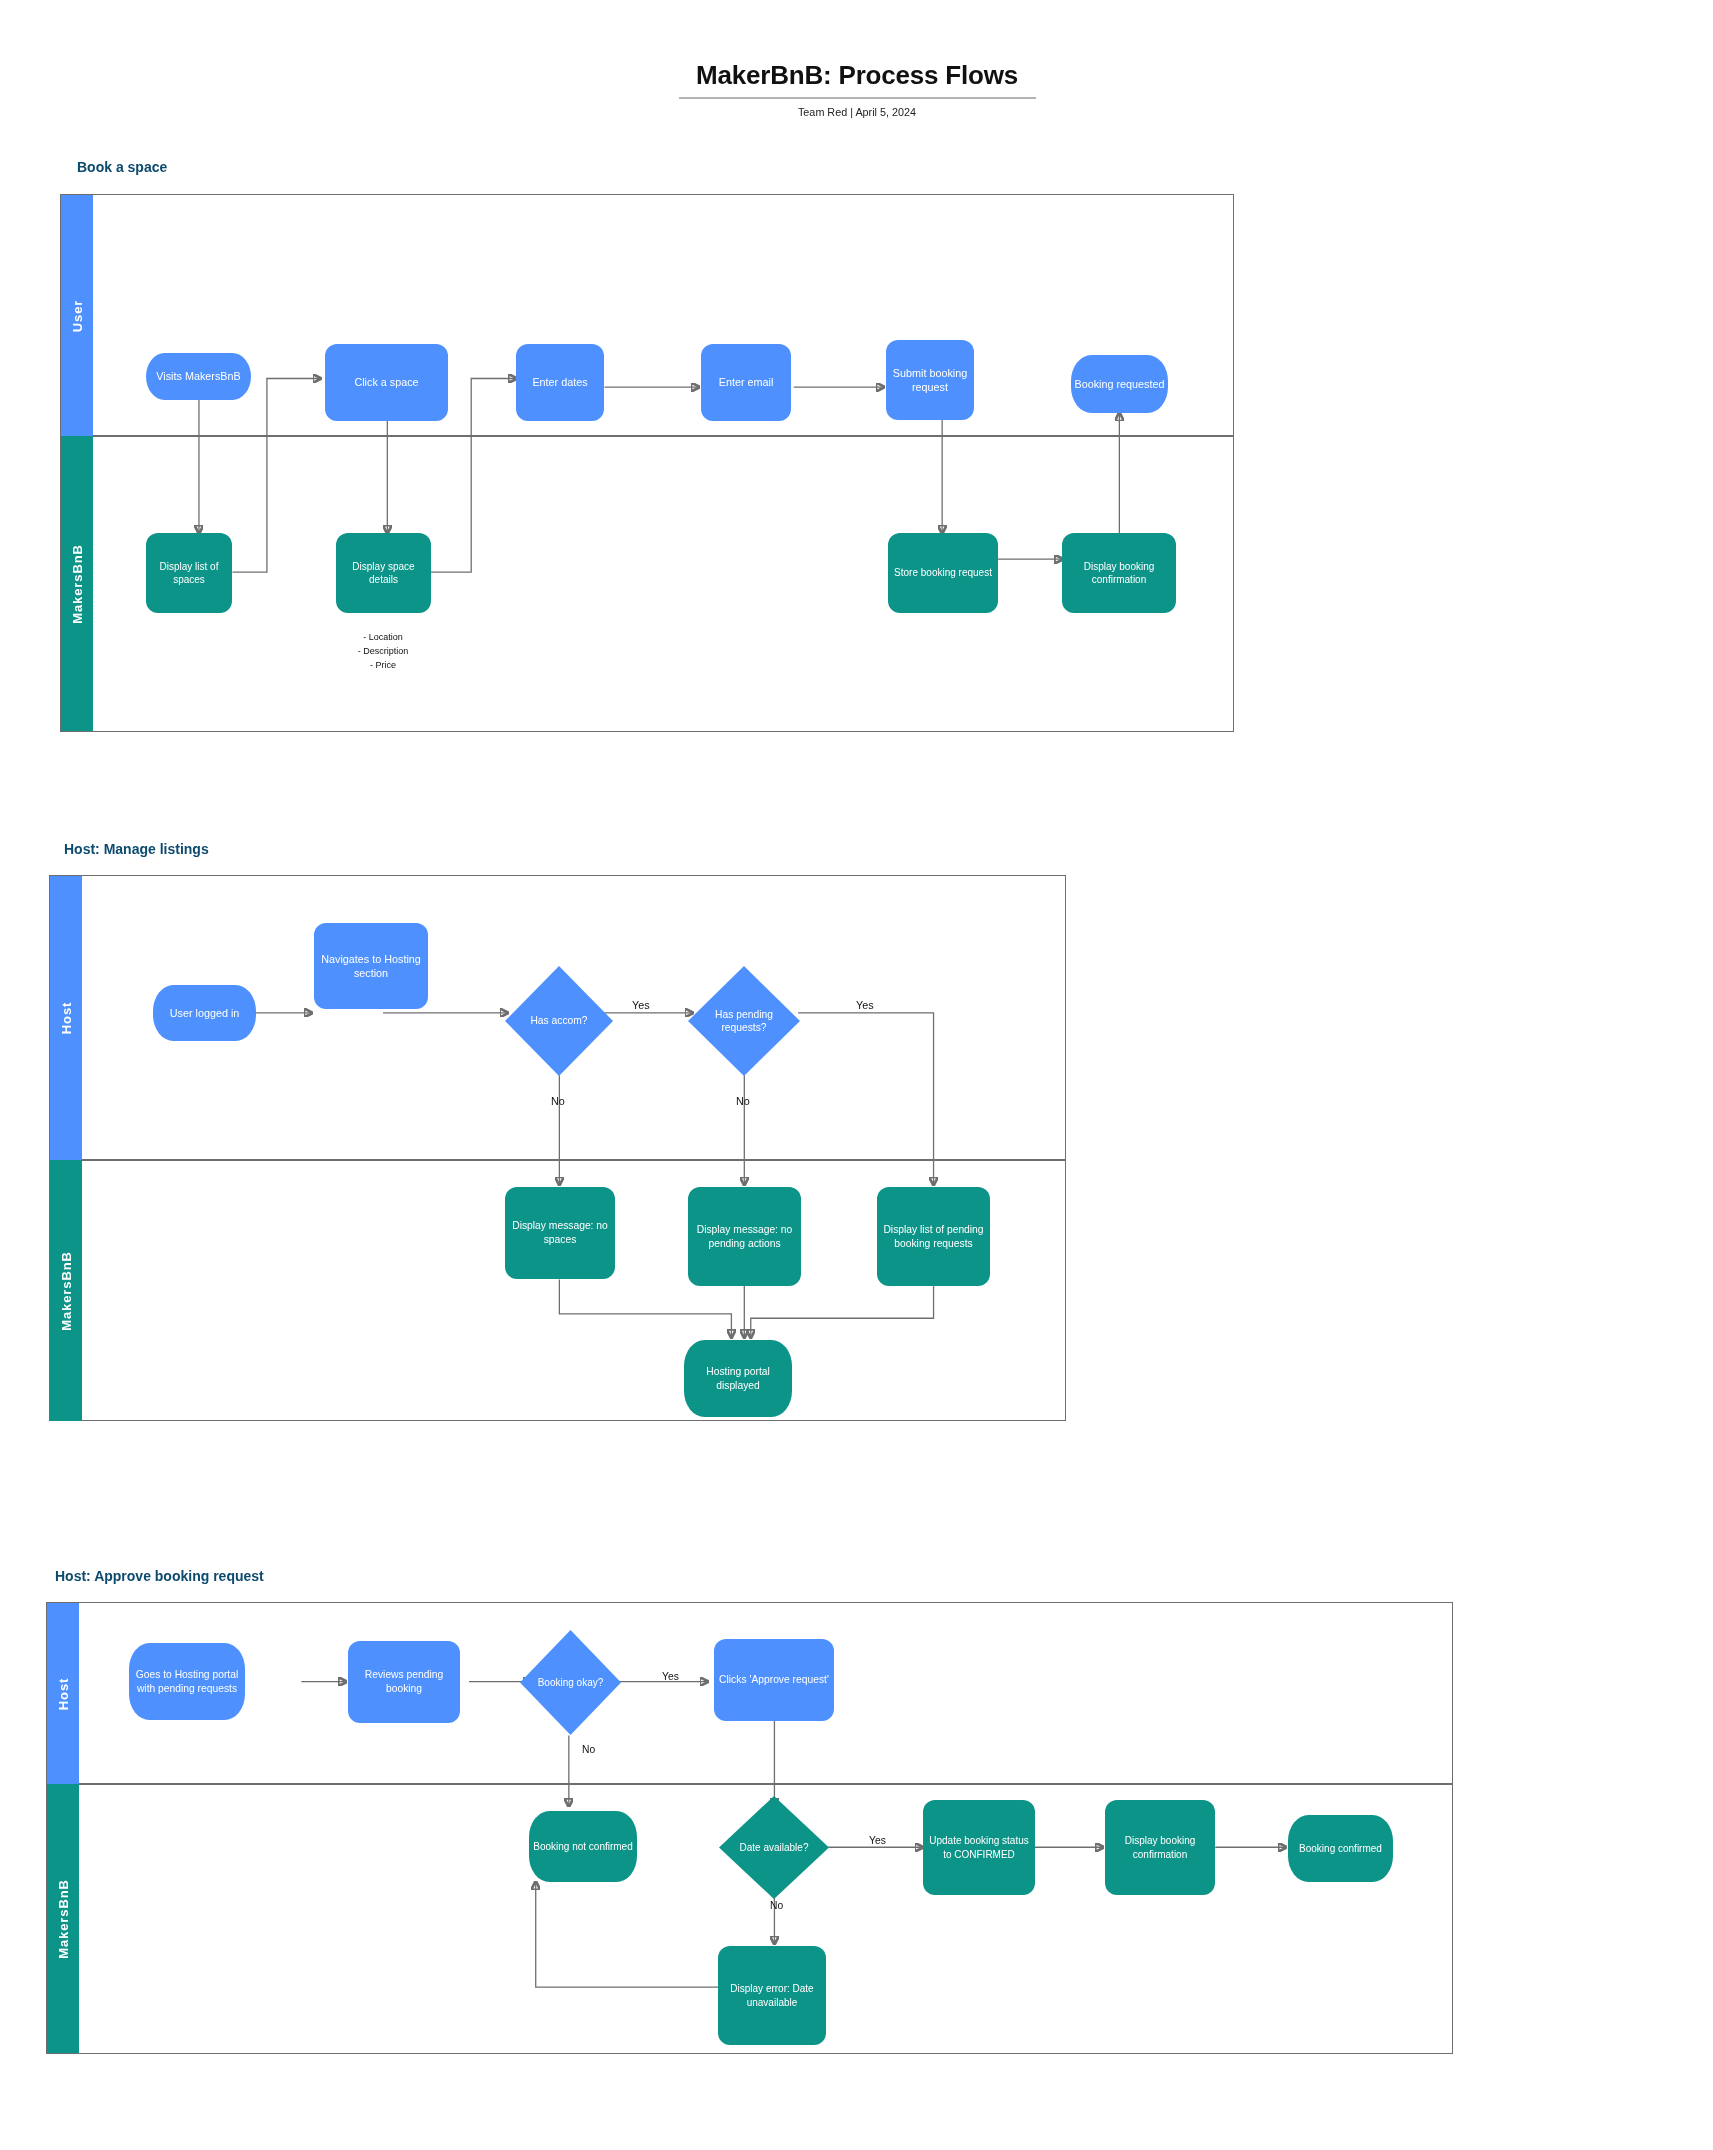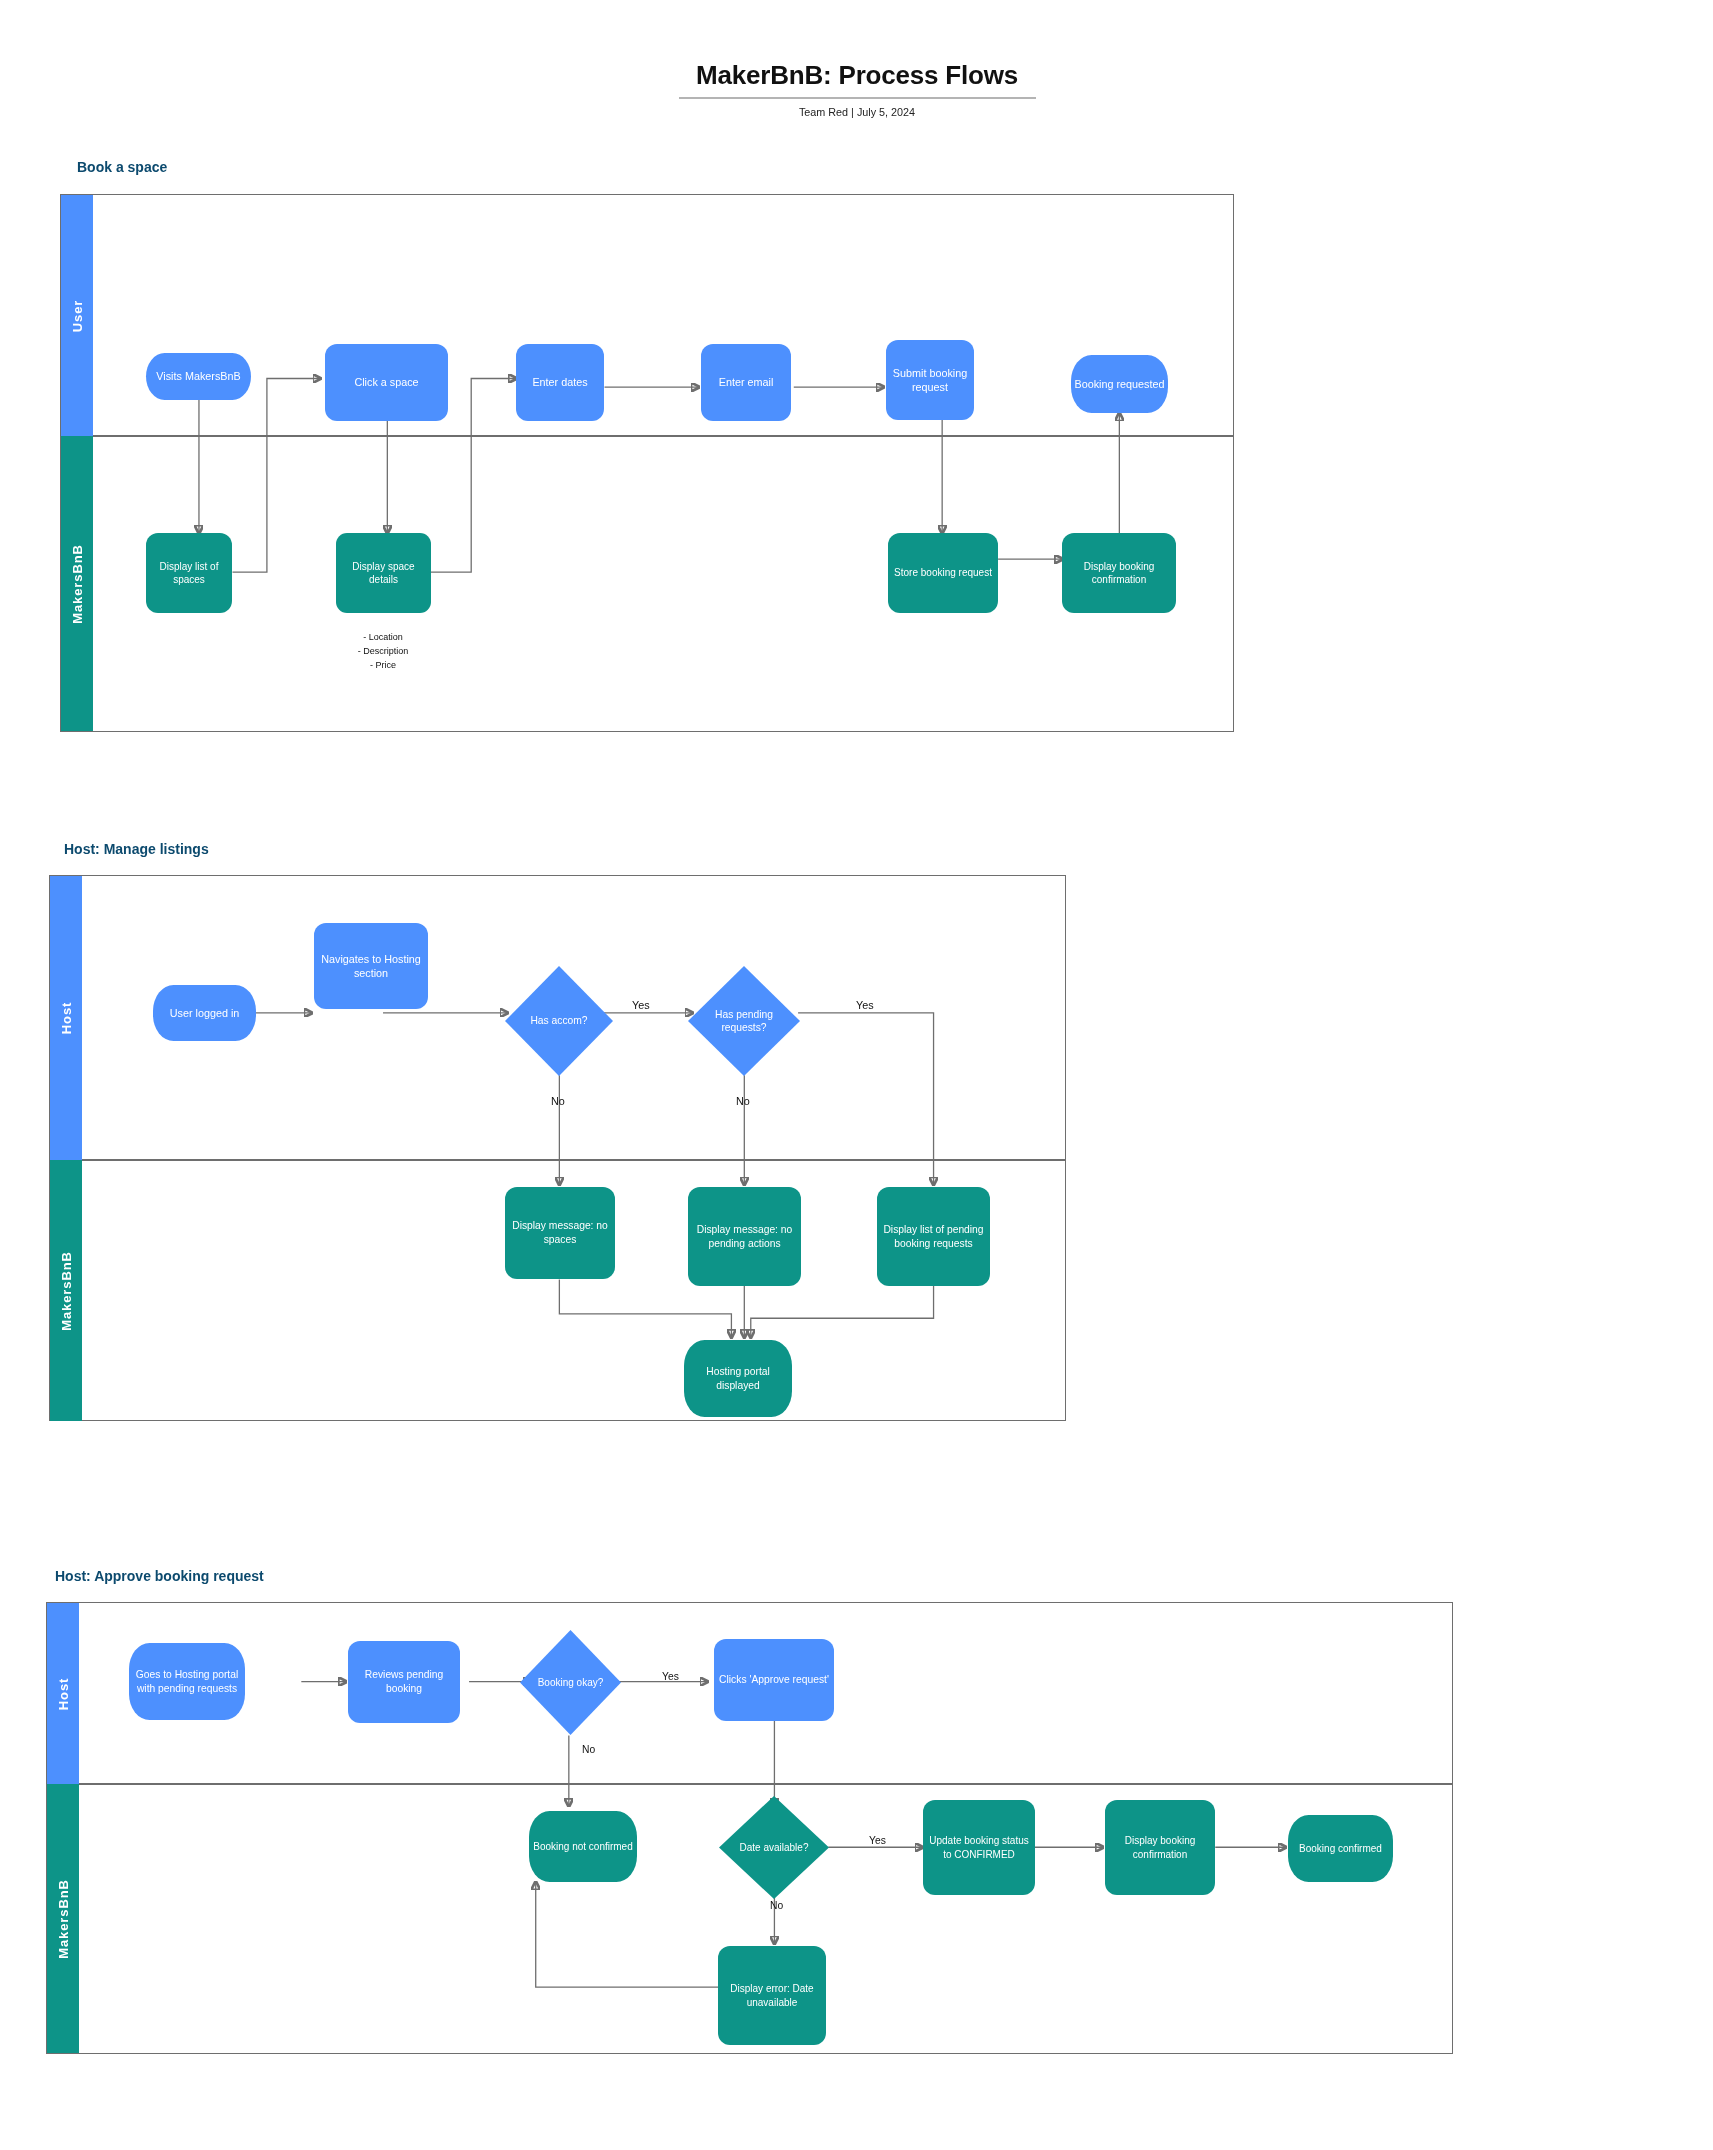--- a/index.html
+++ b/index.html
@@ -51,21 +51,21 @@
   svg.conn path,svg.conn line{fill:none;stroke:#6e6e6e;stroke-width:3;}
 </style>
 </head>
 <body>
 
 <div class="doc">
 
   <div class="hdr">
     <div class="title">MakerBnB: Process Flows</div>
     <div class="rule"></div>
-    <div class="sub">Team Red  |  July 5, 2024</div>
+    <div class="sub">Team Red  |  April 5, 2024</div>
   </div>
 
   <div class="sec-title" style="left:77px;top:159px;">Book a space</div>
 
   <div class="lane-frame" style="left:60px;top:194px;width:1174px;height:538px;">
      <div class="lane-band user" style="height:241px;">
         <div class="vtext">User</div>
      </div>
      <div class="lane-band mbnb" style="top:241px;height:295px;">
         <div class="vtext">MakersBnB</div>
@@ -120,21 +120,21 @@
     </div>
 
   <div class="node blue term" style="left:1071px;top:355px;width:97px;height:58px;font-size:10.8px;">
     <span>Booking requested</span>
     </div>
 
   <div class="node teal rect" style="left:146px;top:533px;width:86px;height:80px;font-size:10px;">
     <span>Display list of spaces</span>
     </div>
 
-  <div class="node teal rect" style="left:336px;top:533px;width:95px;height:80px;font-size:10px;border-radius:11px;">
+  <div class="node teal rect" style="left:336px;top:533px;width:95px;height:80px;font-size:10px;">
     <span>Display space details</span>
     </div>
 
   <div class="node teal rect" style="left:888px;top:533px;width:110px;height:80px;font-size:10px;">
     <span>Store booking request</span>
     </div>
 
   <div class="node teal rect" style="left:1062px;top:533px;width:114px;height:80px;font-size:10px;">
     <span>Display booking confirmation</span>
     </div>

